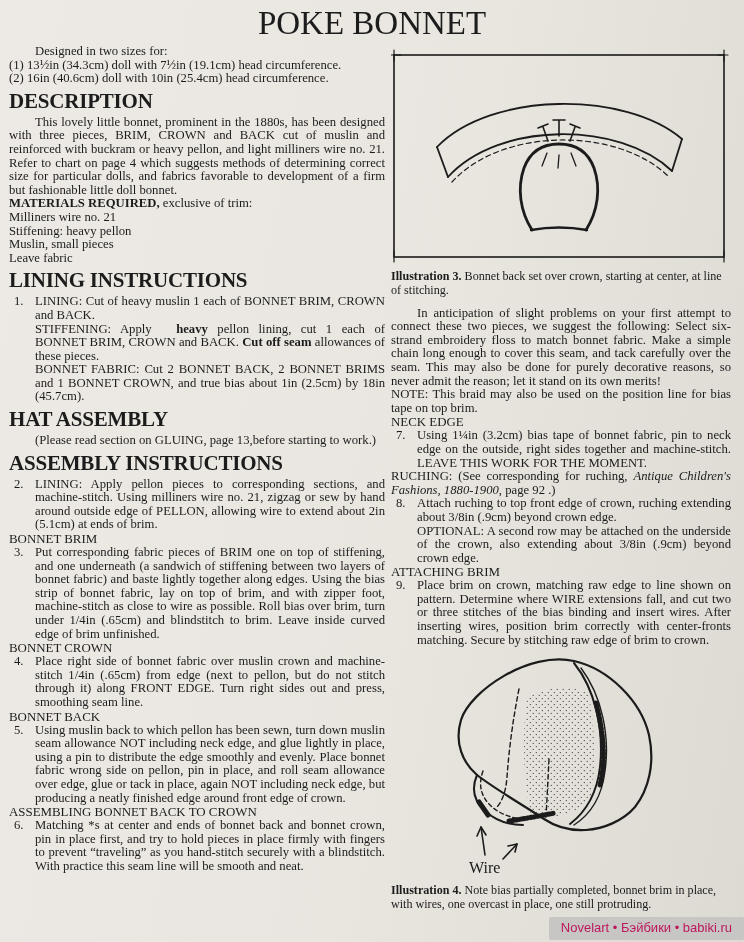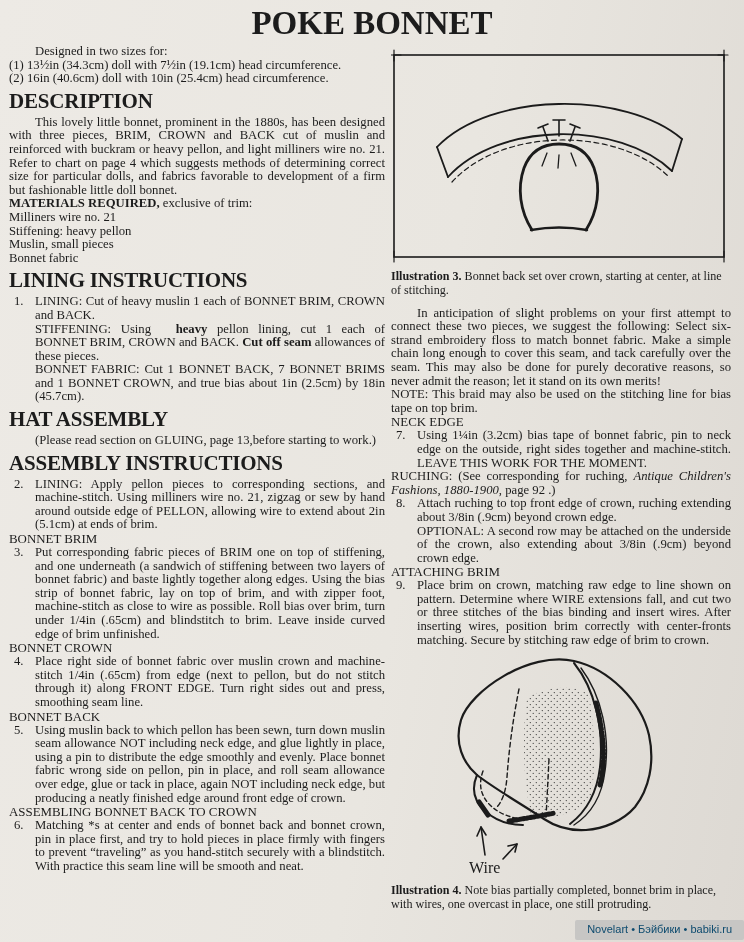--- a/index.html
+++ b/index.html
@@ -9,21 +9,21 @@
   *{box-sizing:border-box;}
   html,body{margin:0;padding:0;}
   body{width:744px;height:942px;font-family:"Liberation Serif",serif;}
   .page{
     position:relative;width:744px;height:942px;overflow:hidden;
     background:linear-gradient(100deg,#edeae5 0%,#e9e6e0 55%,#ddd9d3 100%);
     color:var(--ink);
   }
   .title{
     margin:5px 0 3px;text-align:center;
-    font-size:33px;font-weight:700;letter-spacing:0px;
+    font-size:33px;font-weight:400;letter-spacing:0px;
     font-family:"Liberation Serif",serif;
   }
   .columns{display:flex;gap:6px;padding:0 6px 0 9px;}
   .col-left{width:376px;flex:none;}
   .col-right{width:340px;flex:none;}
   p{margin:0;font-size:12.7px;line-height:13.6px;}
   .just{text-align:justify;}
   .indent{text-indent:26px;}
   h2{
     margin:3px 0 2px;font-size:21px;font-weight:700;
@@ -33,22 +33,22 @@
   .item{display:flex;margin:0;}
   .item .num{flex:none;width:26px;padding-left:5px;font-size:12.7px;line-height:13.6px;}
   .item .itext{flex:1;}
   .caption{font-size:12.1px;line-height:13.8px;margin-top:7px;}
   .spacer-para{margin-top:9px;}
   .illo3-box{margin-top:4px;}
   .illo4-wrap{margin:2px 0 0 6px;}
   svg{display:block;}
   .watermark{
     position:absolute;right:0;bottom:2px;
-    background:#c7c6c4;color:#0c4a6e;
-    font-family:"Liberation Sans",sans-serif;font-size:11px;
+    background:#c7c6c4;color:#be185d;
+    font-family:"Liberation Sans",sans-serif;font-size:13px;
     padding:3px 12px 5px;border-radius:2px;
   }
 </style>
 </head>
 <body>
 
 <div class="page">
 
   <h1 class="title">POKE BONNET</h1>
 
@@ -59,29 +59,29 @@
       <p>(1) 13½in (34.3cm) doll with 7½in (19.1cm) head circumference.</p>
       <p>(2) 16in (40.6cm) doll with 10in (25.4cm) head circumference.</p>
 
       <h2>DESCRIPTION</h2>
       <p class="indent just">This lovely little bonnet, prominent in the 1880s, has been designed with three pieces, BRIM, CROWN and BACK cut of muslin and reinforced with buckram or heavy pellon, and light milliners wire no. 21. Refer to chart on page 4  which suggests methods of determining correct size for particular dolls, and fabrics favorable to development of a firm but fashionable little doll bonnet.</p>
 
       <p><b>MATERIALS REQUIRED,</b><span> exclusive of trim:</span></p>
       <p>Milliners wire no. 21</p>
       <p>Stiffening: heavy pellon</p>
       <p>Muslin, small pieces</p>
-      <p>Bonnet fabric</p>
+      <p>Leave fabric</p>
 
       <h2>LINING INSTRUCTIONS</h2>
       <div class="item">
         <span class="num">1.</span>
         <div class="itext">
           <p class="just">LINING: Cut of heavy muslin 1 each of BONNET BRIM, CROWN and BACK.</p>
-          <p class="just"><span>STIFFENING: Using </span><span style="font-weight: bold; margin-left: 15px;">heavy</span><span> pellon lining, cut 1 each of BONNET BRIM, CROWN and BACK. </span><span style="font-weight: bold;">Cut off seam</span><span> allowances of these pieces.</span></p>
-          <p class="just">BONNET FABRIC: Cut 1 BONNET BACK, 7 BONNET BRIMS and 1 BONNET CROWN, and true bias about 1in (2.5cm) by 18in (45.7cm).</p>
+          <p class="just"><span>STIFFENING: Apply </span><span style="font-weight: bold; margin-left: 15px;">heavy</span><span> pellon lining, cut 1 each of BONNET BRIM, CROWN and BACK. </span><span style="font-weight: bold;">Cut off seam</span><span> allowances of these pieces.</span></p>
+          <p class="just">BONNET FABRIC: Cut 2 BONNET BACK, 2 BONNET BRIMS and 1 BONNET CROWN, and true bias about 1in (2.5cm) by 18in (45.7cm).</p>
         </div>
       </div>
 
       <h2>HAT ASSEMBLY</h2>
       <p class="indent just">(Please read section on GLUING, page 13,before starting to work.)</p>
 
       <h2>ASSEMBLY INSTRUCTIONS</h2>
       <div class="item">
         <span class="num">2.</span>
         <div class="itext">
@@ -152,21 +152,21 @@
               <path d="M 168,106 L 167,119"></path>
               <path d="M 180,104 L 185,117"></path>
             </g>
           </g>
         </svg>
       </div>
 
       <p class="caption"><span style="font-weight: bold;">Illustration 3.</span><span> Bonnet back set over crown, starting at center, at line of stitching.</span></p>
 
       <p class="indent just spacer-para">In anticipation of slight problems on your first attempt to connect these two pieces, we suggest the following: Select six-strand embroidery floss to match bonnet fabric. Make a simple chain long enough to cover this seam, and tack carefully over the seam. This may also be done for purely decorative reasons, so never admit the reason; let it stand on its own merits!</p>
-      <p class="just">NOTE: This braid may also be used on the stitching line for bias tape on top brim.</p>
+      <p class="just">NOTE: This braid may also be used on the position line for bias tape on top brim.</p>
 
       <p class="subhead">NECK EDGE</p>
       <div class="item">
         <span class="num">7.</span>
         <div class="itext">
             <p class="just">Using 1¼in (3.2cm) bias tape of bonnet fabric, pin to neck edge on the outside, right sides together and machine-stitch. LEAVE THIS WORK FOR THE MOMENT.</p>
           </div>
       </div>
 
       <p class="just"><span>RUCHING: (See corresponding for ruching, </span><span style="font-style: italic;">Antique Children's Fashions, 1880-1900</span><span>, page 92 .)</span></p>

